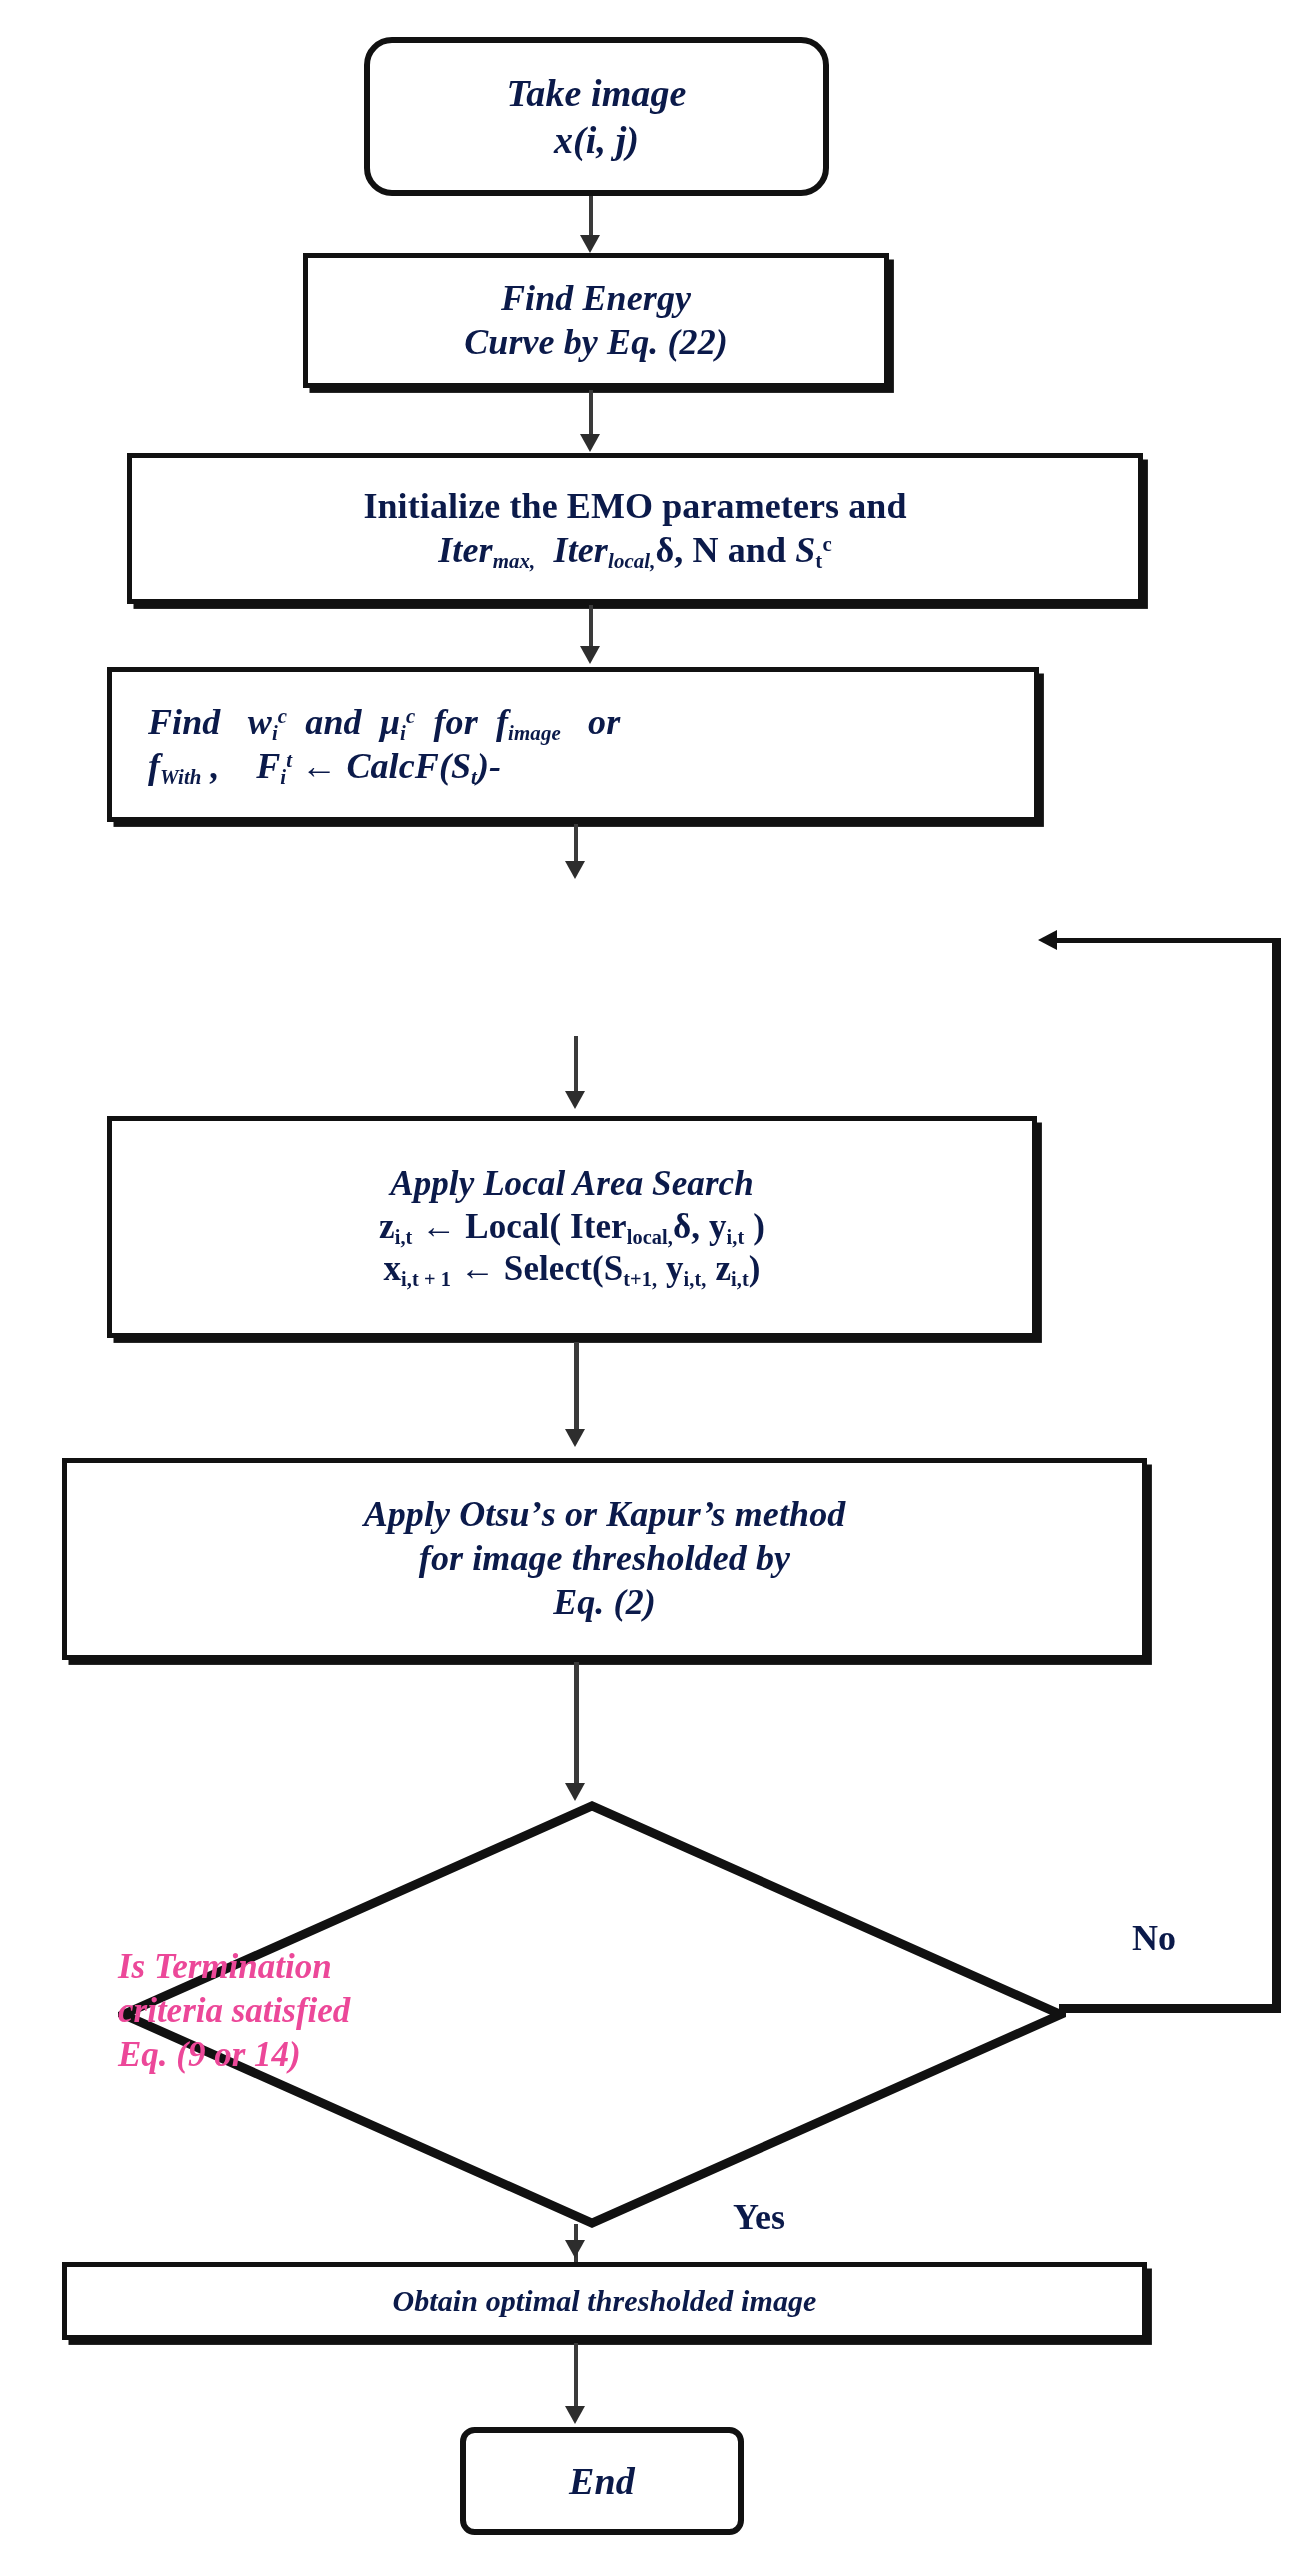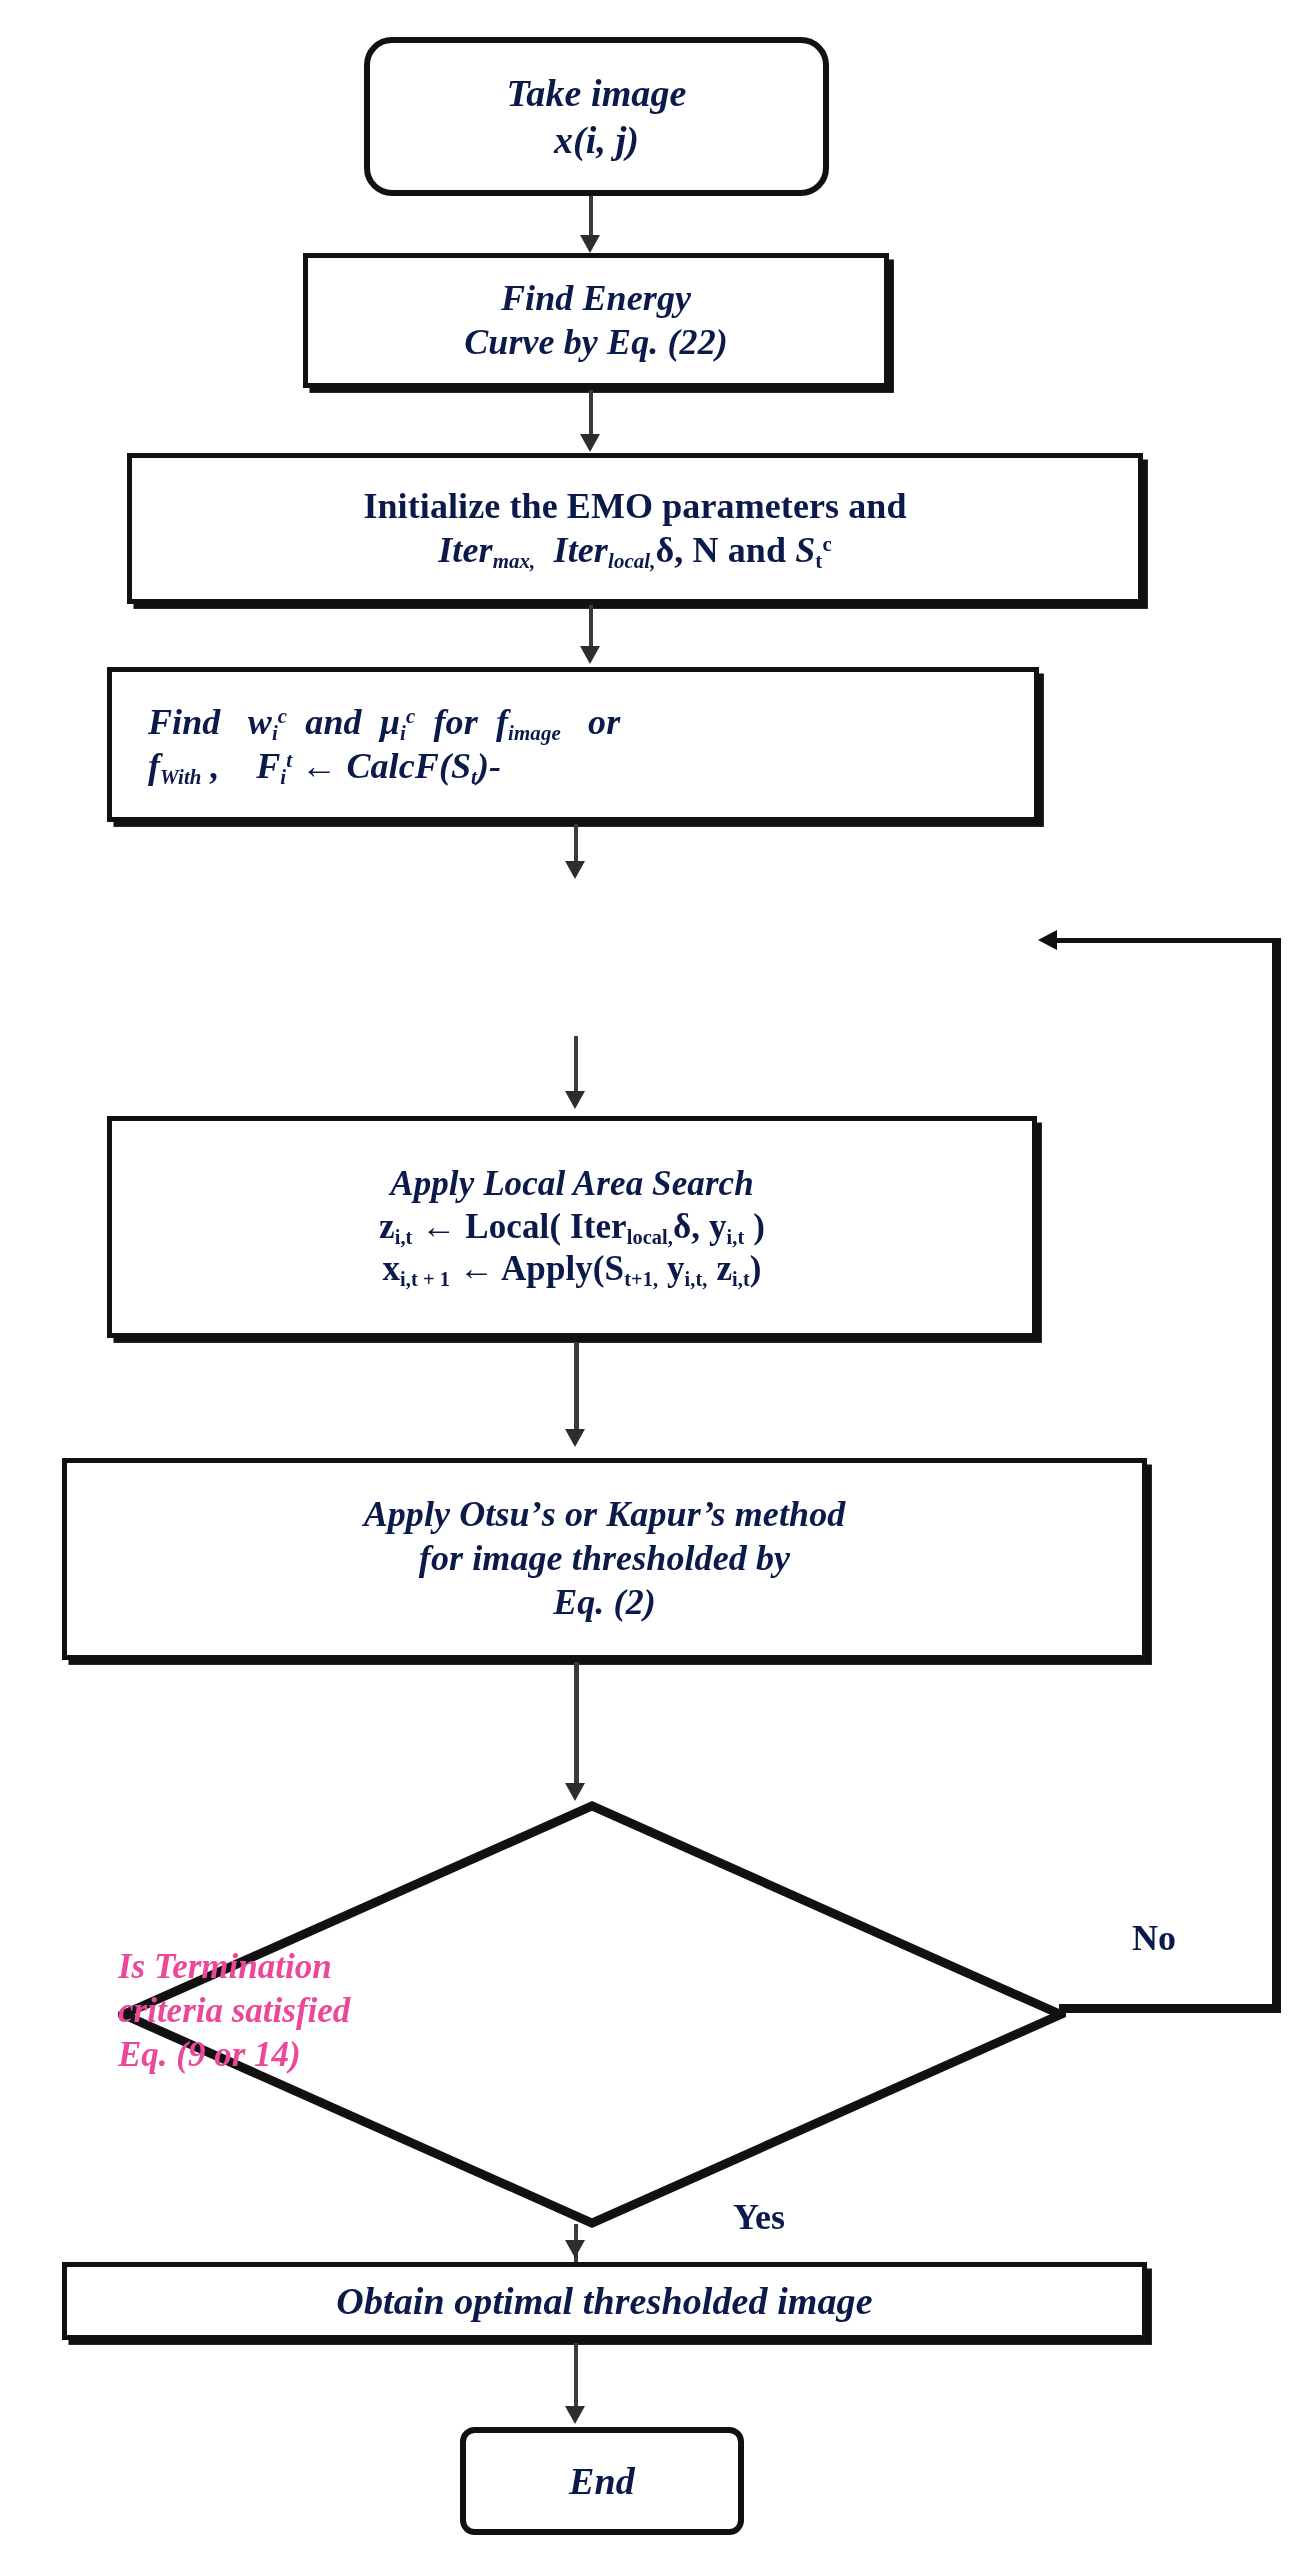--- a/index.html
+++ b/index.html
@@ -150,21 +150,21 @@
   <div class="arrow-down" style="left:565px; top:861px;"></div>
 
 
   <div class="vline" style="left:574px; top:1036px; width:4.1px; height:57px;"></div>
   <div class="arrow-down" style="left:565px; top:1091px;"></div>
 
   <div class="node proc" style="left:94px; top:1116px; width:930px; height:222px;">
     <div class="txt" style="font-size:35px;">
       <span class="ital">Apply Local Area Search</span><br>
       <span class="upr sr"><span>z</span><sub>i,t</sub> <span>←</span> <span>Local( Iter</span><sub>local,</sub><span>δ, y</span><sub>i,t</sub><span> )</span></span><br>
-      <span class="upr sr"><span>x</span><sub>i,t + 1</sub> <span>←</span> <span>Apply(S</span><sub>t+1,</sub> <span>y</span><sub>i,t,</sub> <span>z</span><sub>i,t</sub><span>)</span></span>
+      <span class="upr sr"><span>x</span><sub>i,t + 1</sub> <span>←</span> <span>Select(S</span><sub>t+1,</sub> <span>y</span><sub>i,t,</sub> <span>z</span><sub>i,t</sub><span>)</span></span>
     </div>
   </div>
 
   <div class="vline" style="left:574px; top:1342px; width:4.9px; height:91px;"></div>
   <div class="arrow-down" style="left:565px; top:1429px;"></div>
 
   <div class="node proc" style="left:49px; top:1458px; width:1085px; height:202px;">
     <div class="txt ital" style="font-size:36px;">
       <span>Apply Otsuʼs  or Kapur’s method</span><br>
       <span>for image thresholded by</span><br>
@@ -192,21 +192,21 @@
 
   <div class="hline" style="left:1054px; top:938px; width:227px; height:4.9px;"></div>
   <div class="arrow-left" style="left:1038px; top:930px;"></div>
   <div class="edge-label" style="left:1132px; top:1917px; font-size:36px;">No</div>
 
   <div class="vline" style="left:574px; top:2224px; width:4.1px; height:38px;"></div>
   <div class="arrow-down" style="left:565px; top:2240px;"></div>
   <div class="edge-label" style="left:733px; top:2196px; font-size:36px;">Yes</div>
 
   <div class="node proc" style="left:49px; top:2262px; width:1085px; height:78px;">
-    <div class="txt ital" style="font-size:38px;">
+    <div class="txt ital" style="font-size:30px;">
       <span>Obtain optimal thresholded image</span>
     </div>
   </div>
 
   <div class="vline" style="left:574px; top:2343px; width:4.1px; height:67px;"></div>
   <div class="arrow-down" style="left:565px; top:2406px;"></div>
 
   <div class="node terminal flat" style="left:447px; top:2427px; width:284px; height:108px;">
     <div class="txt ital" style="font-size:38px;">
       <span>End</span>

